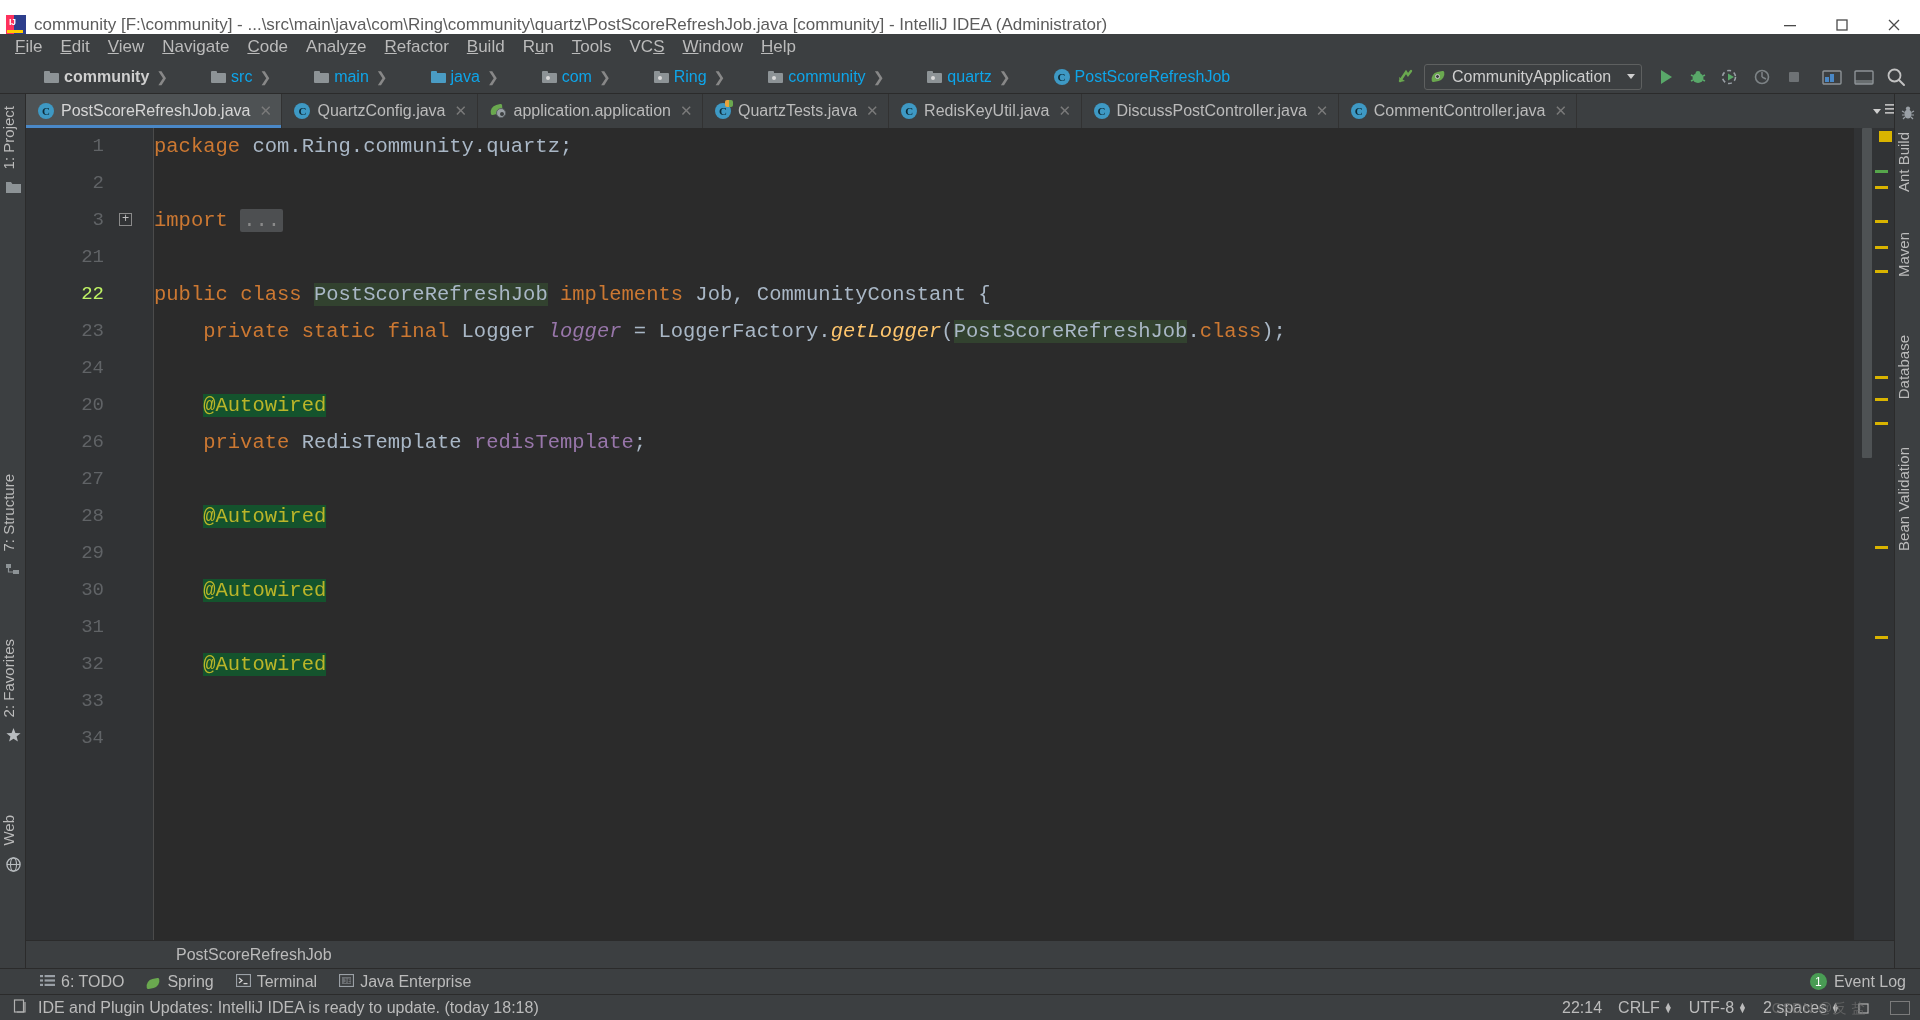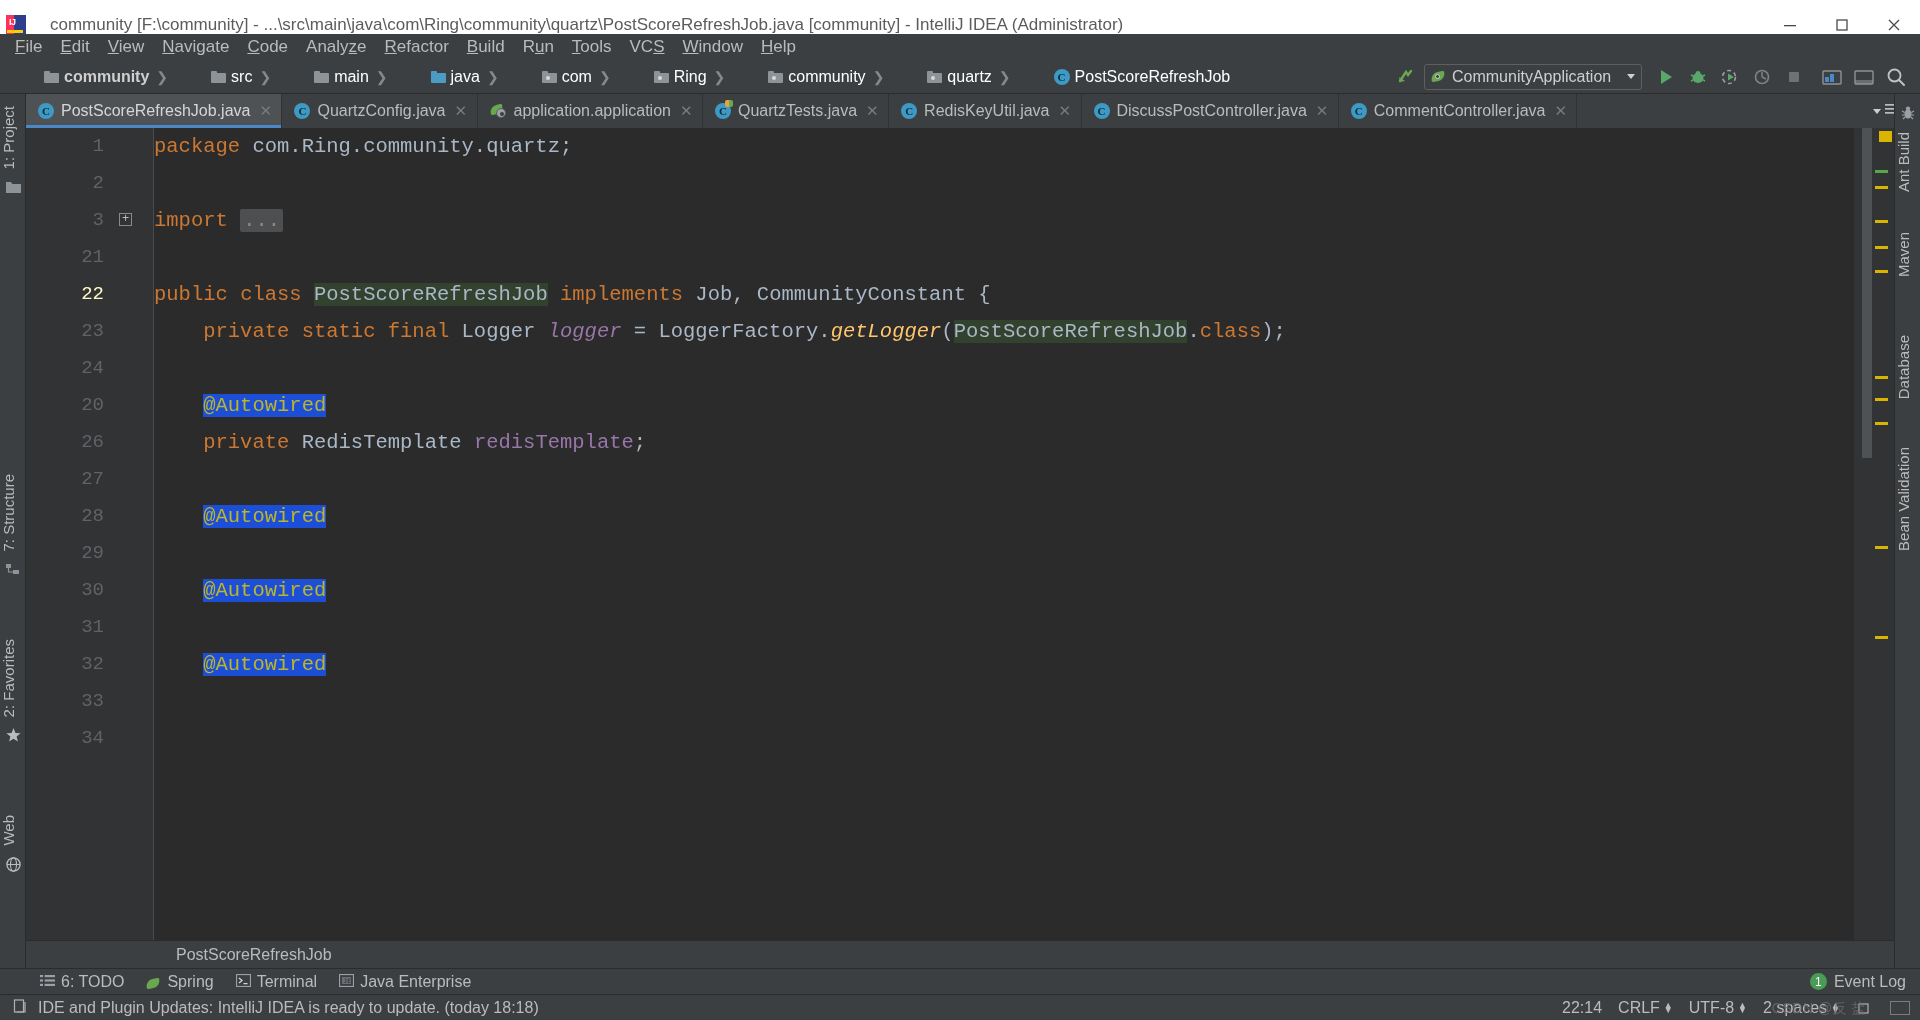--- a/index.html
+++ b/index.html
@@ -9,21 +9,21 @@
     background: #3c3f41;
     font-family: "Liberation Sans", sans-serif;
     -webkit-font-smoothing: antialiased;
   }
   #app { position: relative; width: 1920px; height: 1020px; }
 
   
   .titlebar {
     position: absolute; top: 0; left: 0; width: 1920px; height: 50px;
     background: #ffffff;
-    display: flex; align-items: center; gap: 16px;
+    display: flex; align-items: center;
   }
   .tb-logo {
     width: 20px; height: 20px; margin-left: 6px; margin-right: 8px;
     position: relative; flex: 0 0 auto;
   }
   .tb-logo .l1 { position:absolute; left:0; top:0; width:9px; height:20px; background:#fe315d; }
   .tb-logo .l2 { position:absolute; left:8px; top:0; width:12px; height:20px; background:#2d3e8c; }
   .tb-logo .l3 { position:absolute; left:3px; top:2px; color:#fff; font-size:9px; font-weight:bold;
                  font-family:"Liberation Sans",sans-serif; letter-spacing:-0.5px; z-index:3;}
   .tb-logo .l4 { position:absolute; left:1px; bottom:2px; width:16px; height:3px; background:#ffcf00; z-index:4;}
@@ -49,21 +49,21 @@
   }
   .menu-item u { text-decoration: underline; }
 
   
   .navbar {
     position: absolute; top: 60px; left: 0; width: 1920px; height: 34px;
     background: #3c3f41; display: flex; align-items: center; padding-left: 8px;
     border-bottom: 1px solid #2b2b2b;
   }
   .crumb { display: flex; align-items: center; white-space: nowrap; padding-left: 36px; }
-  .crumb-label { font-size: 16px; color: #ffffff; margin-left: 5px; font-family:"Liberation Sans",sans-serif;}
+  .crumb-label { font-size: 16px; color: #0ea5e9; margin-left: 5px; font-family:"Liberation Sans",sans-serif;}
   .crumb-label.bold { font-weight: bold; color: #cfcfcf; }
   .crumb-sep { color: #888; font-size: 14px; margin: 0 7px; }
   .ico-folder { width:15px; height:12px; position:relative; display:inline-block; }
   .ico-folder i { position:absolute; left:0; top:2px; width:15px; height:10px; background:#8d9396; border-radius:1px;}
   .ico-folder i.tab { left:0; top:0; width:6px; height:3px; border-radius:1px 1px 0 0;}
   .ico-folder.src i, .ico-folder.main i { background:#8d9396; }
   .ico-folder.java i { background:#4a9cc4; }
   .ico-folder.pkg i { background:#8d9396; }
   .ico-folder.pkg:after{ content:''; position:absolute; left:4px; top:5px; width:4px; height:4px;
      background:#d8d8d8; border-radius:50%;}
@@ -153,23 +153,23 @@
   .code-area { position: absolute; left: 128px; top: 0; right: 40px; bottom: 0; }
   .line {
     height: 37px; line-height: 37px; white-space: pre;
     font-family: "Liberation Mono", "DejaVu Sans Mono", monospace;
     font-size: 20.5px; color: #a9b7c6;
   }
   .lnum {
     height: 37px; line-height: 37px; text-align: right; padding-right: 22px;
     font-family: "Liberation Mono", monospace; font-size: 19px; color: #606366;
   }
-  .lnum.cur { color: #fef9c3; }
+  .lnum.cur { color: #bef264; }
   .kw { color: #cc7832; }
-  .ann { color: #bbb529; background: #1d4ed8; }
+  .ann { color: #bbb529; background: #14532d; }
   .id { color: #a9b7c6; }
   .fld { color: #9876aa; }
   .mth { color: #ffc66d; }
   .st-italic { font-style: italic; }
   .hl-occ { background: #32422f; }
   .fold-dots {
     background: #4d4f51; color: #8a8a8a; border-radius: 2px; padding: 0 3px;
   }
   .fold-box {
     position: absolute; width: 13px; height: 13px; border: 1px solid #8a8a8a; background:#313335;

